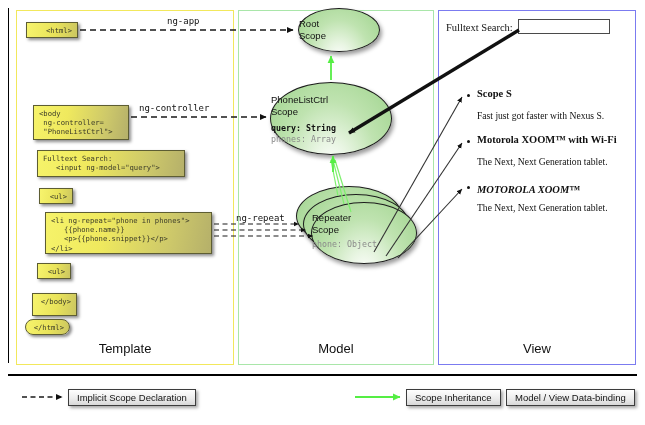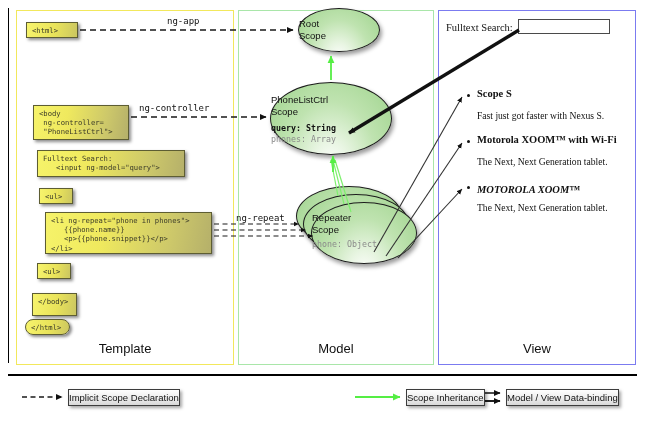--- a/index.html
+++ b/index.html
@@ -25,21 +25,21 @@
   #panel-view{left:438px;width:198px;border:1.5px solid #7b7bf0;}
 
   
   .codebox{position:absolute;box-sizing:border-box;
       background:linear-gradient(100deg,#f6f36a 0%,#efe95e 35%,#cdc86a 75%,#b5b06a 100%);
       border:1px solid #5d5d33;
       box-shadow:2px 2px 3px rgba(0,0,0,.45);
       font-family:"DejaVu Sans Mono","Liberation Mono",monospace;
       font-size:7.2px;line-height:9.2px;color:#3a3a28;
       padding:3px 5px;white-space:pre;}
-  .codebox.small{background:linear-gradient(100deg,#f7f46d 0%,#e9e35a 55%,#cbc661 100%);}
+  .codebox.small{background:linear-gradient(100deg,#f7f46d 0%,#e9e35a 55%,#cbc661 100%);text-align:right;}
 
   
   .dirlabel{position:absolute;font-family:"DejaVu Sans Mono","Liberation Mono",monospace;
       font-size:9px;color:#111;white-space:nowrap;}
 
   
   .scope{position:absolute;border-radius:50%;
       border:1.4px solid #1d1d1d;
       background:radial-gradient(ellipse at 50% 118%,#ffffff 0%,#e8f5e2 22%,#bfe3b0 55%,#9ed38c 100%);
       box-shadow:2px 3px 4px rgba(0,0,0,.4);
@@ -58,21 +58,21 @@
        font-size:10.5px;font-weight:bold;color:#111;white-space:nowrap;}
   .phone-snip{position:absolute;font-family:"Liberation Serif",serif;
        font-size:9.6px;color:#111;white-space:nowrap;}
   .bullet{position:absolute;width:3px;height:3px;border-radius:50%;background:#111;}
 
   
   .legend-box{position:absolute;box-sizing:border-box;
       background:linear-gradient(180deg,#fefefe 0%,#ededed 55%,#d8d8d8 100%);
       border:1px solid #3c3c3c;box-shadow:2px 2px 3px rgba(0,0,0,.35);
       font-size:9.5px;color:#111;text-align:center;line-height:15px;
-      white-space:nowrap;padding:0 0;}
+      white-space:nowrap;padding:0 8px;}
 </style>
 </head>
 <body>
 
 <div id="root">
 
   <div class="frame-left"></div>
 
   <div class="panel" id="panel-template">
     <div class="panel-label">Template</div>

